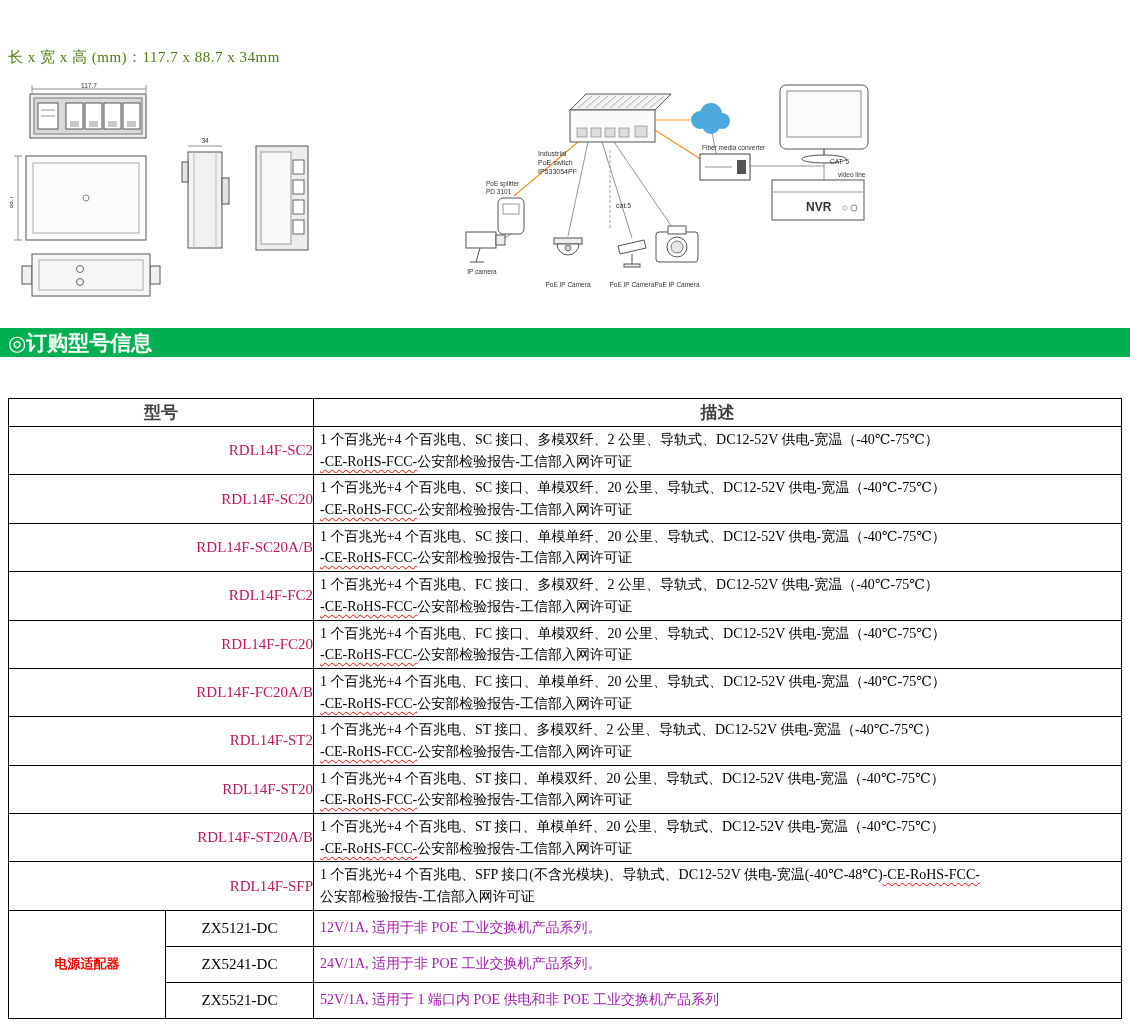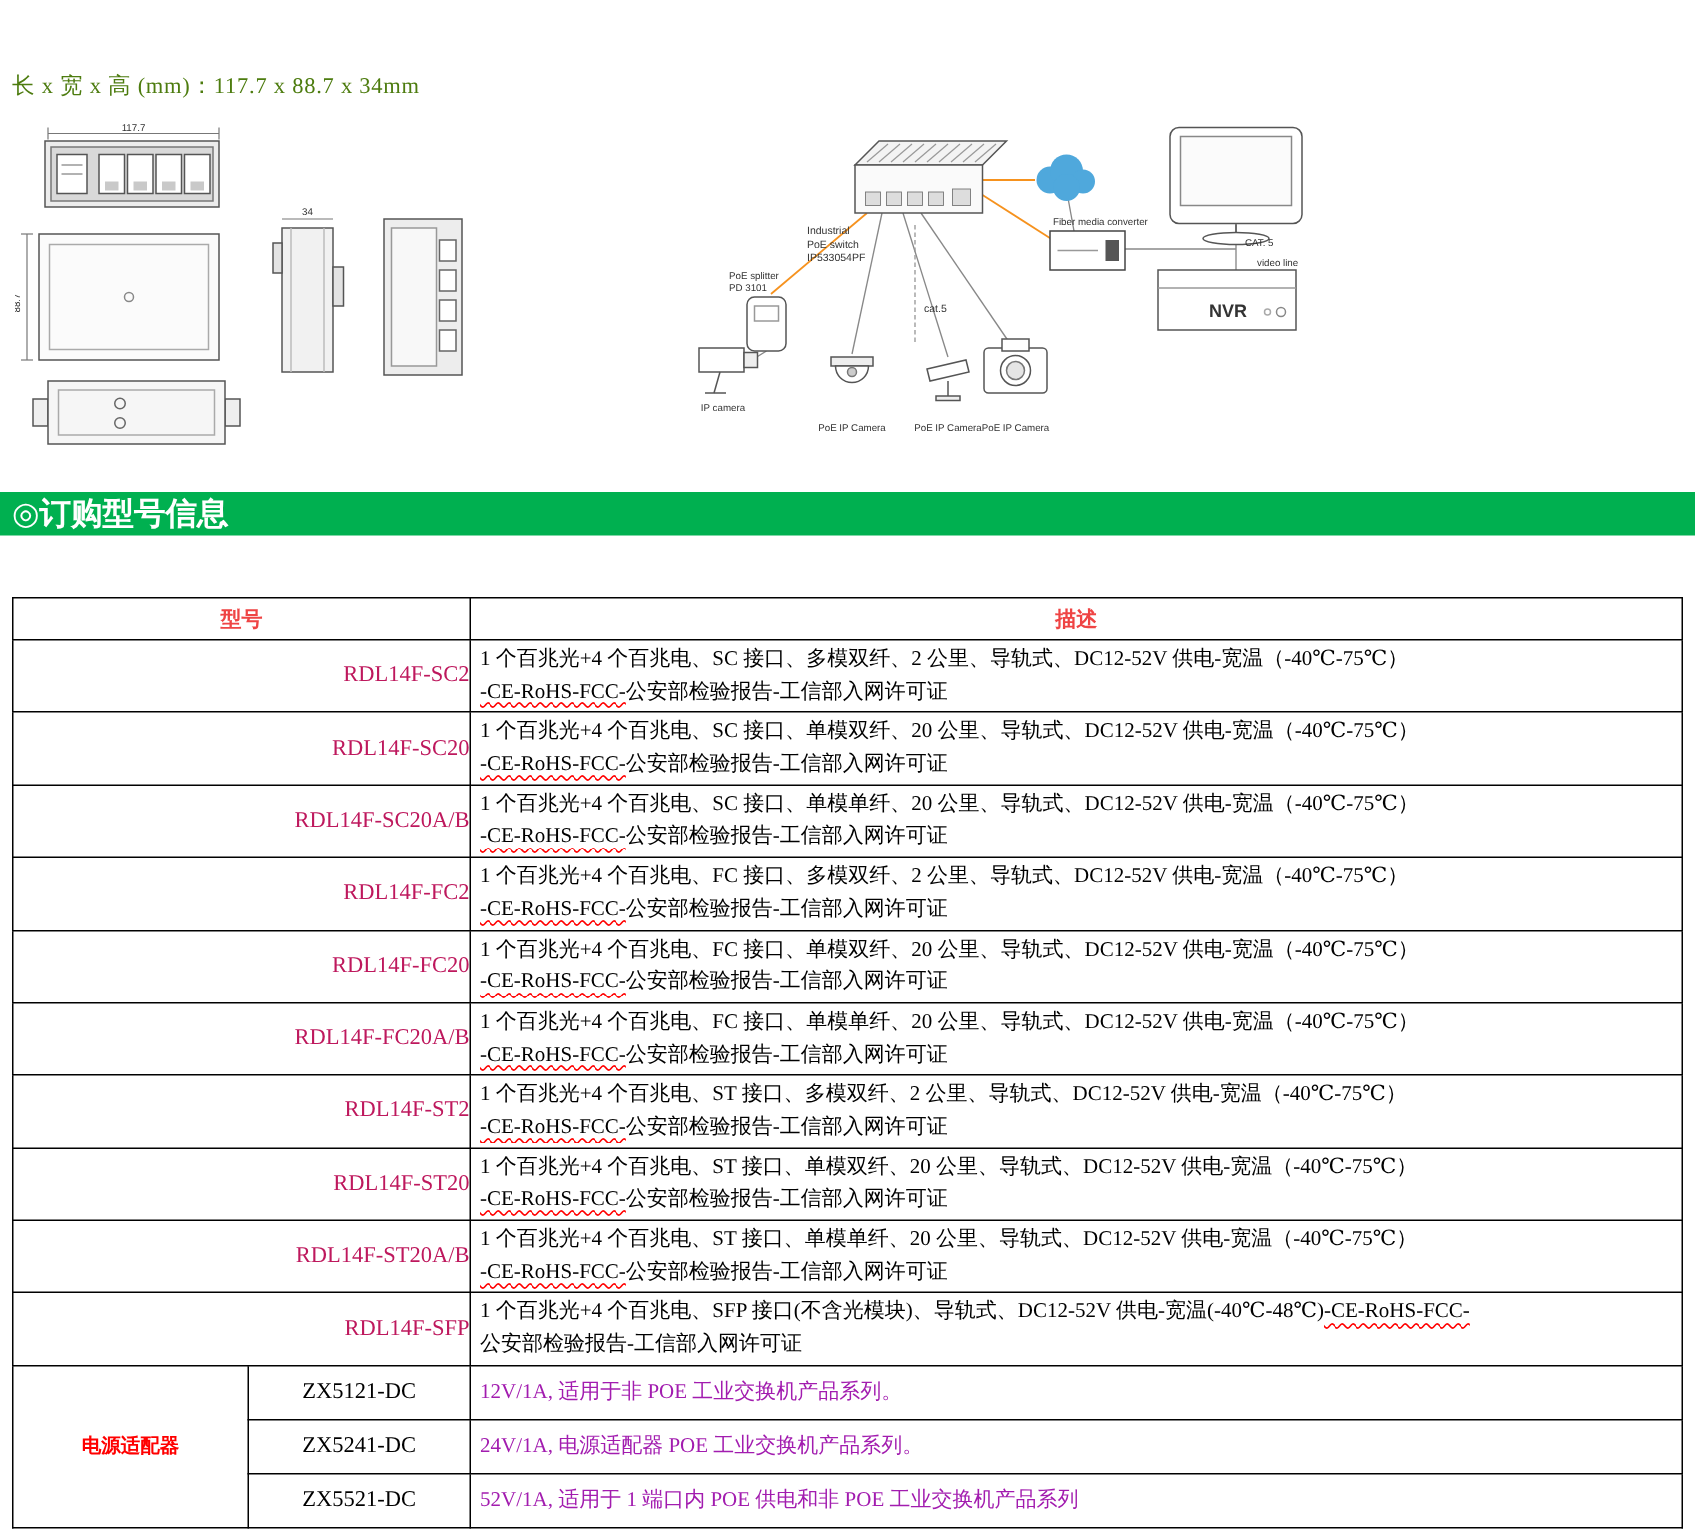--- a/index.html
+++ b/index.html
@@ -22,21 +22,21 @@
   .dims { position:absolute; top:48px; left:8px; font-size:15px; color:#4d7c0f; letter-spacing:0.5px; }
   .tech-svg { position:absolute; left:10px; top:82px; }
   .app-svg  { position:absolute; left:450px; top:80px; }
   svg text { font-family:"Liberation Sans","DejaVu Sans",sans-serif; fill:#333; }
   .order-table {
     position:absolute; top:398px; left:8px; width:1114px;
     border-collapse:collapse; table-layout:fixed; background:#fff;
   }
   .order-table td { border:1px solid #000; vertical-align:middle; }
   tr.head td {
-    color:#ef4444; text-align:center; font-size:14px; font-weight:bold; height:28px;
+    color:#404040; text-align:center; font-size:17px; font-weight:bold; height:28px;
   }
   td.model { text-align:right; font-size:15px; height:46px; color:#be185d; }
   td.desc { font-size:14px; line-height:1.55; padding:2px 6px; vertical-align:top; color:#000; }
   td.adapter-label { color:#FF0000; font-weight:bold; text-align:center; font-size:13px; }
   td.adapter-model { text-align:center; font-size:15px; height:36px; }
   td.desc-single { font-size:14px; padding:2px 6px; vertical-align:middle; color:#a21caf; }
   .wavy {
     text-decoration:underline; text-decoration-style:wavy;
     text-decoration-color:#ff0000; text-decoration-thickness:1px; text-underline-offset:3px;
   }
@@ -324,21 +324,21 @@
         </td>
       </tr>
 
       <tr>
         <td class="adapter-label" rowspan="3">电源适配器</td>
         <td class="adapter-model">ZX5121-DC</td>
         <td class="desc-single">12V/1A, 适用于非 POE 工业交换机产品系列。</td>
       </tr>
       <tr>
         <td class="adapter-model">ZX5241-DC</td>
-        <td class="desc-single">24V/1A, 电源适配器 POE 工业交换机产品系列。</td>
+        <td class="desc-single">24V/1A, 适用于非 POE 工业交换机产品系列。</td>
       </tr>
       <tr>
         <td class="adapter-model">ZX5521-DC</td>
         <td class="desc-single">52V/1A, 适用于 1 端口内 POE 供电和非 POE 工业交换机产品系列</td>
       </tr>
     </tbody>
   </table>
 
 </div>
 

